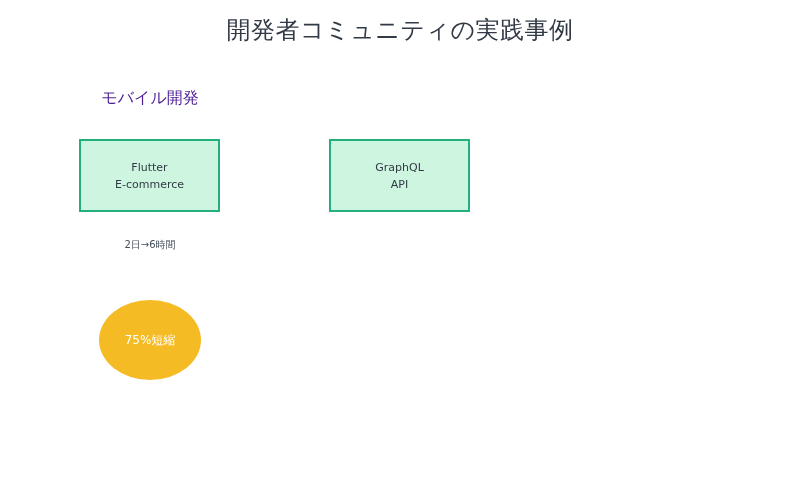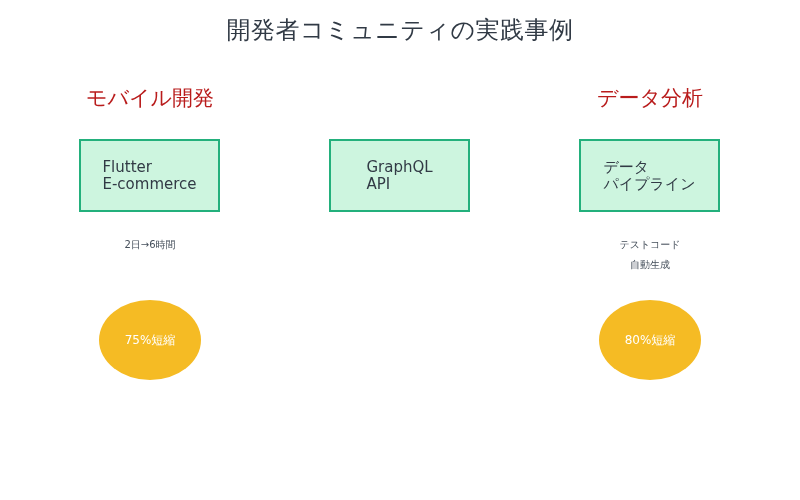--- a/index.html
+++ b/index.html
@@ -51,45 +51,46 @@
   .column.col-1 { left: 290px; }
   .column.col-2 { left: 540px; }
 
   
   .cat-heading {
     position: absolute;
     top: 87px;
     left: 0;
     width: 220px;
     text-align: center;
-    font-size: 21px;
+    font-size: 16px;
     line-height: 22px;
-    color: #b91c1c;
+    color: #4c1d95;
     white-space: pre;
   }
 
   
   .project-box {
     position: absolute;
     top: 139px;
     left: 39px;
     width: 141px;
     height: 73px;
     box-sizing: border-box;
     background: #cdf5df;
     border: 2px solid #23b07c;
     display: flex;
     align-items: center;
     justify-content: center;
   }
 
   .project-box-label {
-    font-size: 15px;
+    font-size: 11px;
     line-height: 17px;
     color: #313a45;
+    text-align: center;
     white-space: pre-line;
   }
 
   
   .metric-caption {
     position: absolute;
     top: 235px;
     left: 0;
     width: 220px;
     text-align: center;
@@ -148,30 +149,15 @@
     <div class="column col-1">
 
       <div class="project-box">
         <span class="project-box-label">GraphQL
 API</span>
       </div>
 
 
     </div>
 
-    <div class="column col-2">
-      <div class="cat-heading">データ分析</div>
-
-      <div class="project-box">
-        <span class="project-box-label">データ
-パイプライン</span>
-      </div>
-
-      <div class="metric-caption">テストコード
-自動生成</div>
-
-      <div class="result-ellipse">
-        <span class="result-ellipse-label">80%短縮</span>
-      </div>
-    </div>
 
   </div>
 </div>
 
 </body></html>

